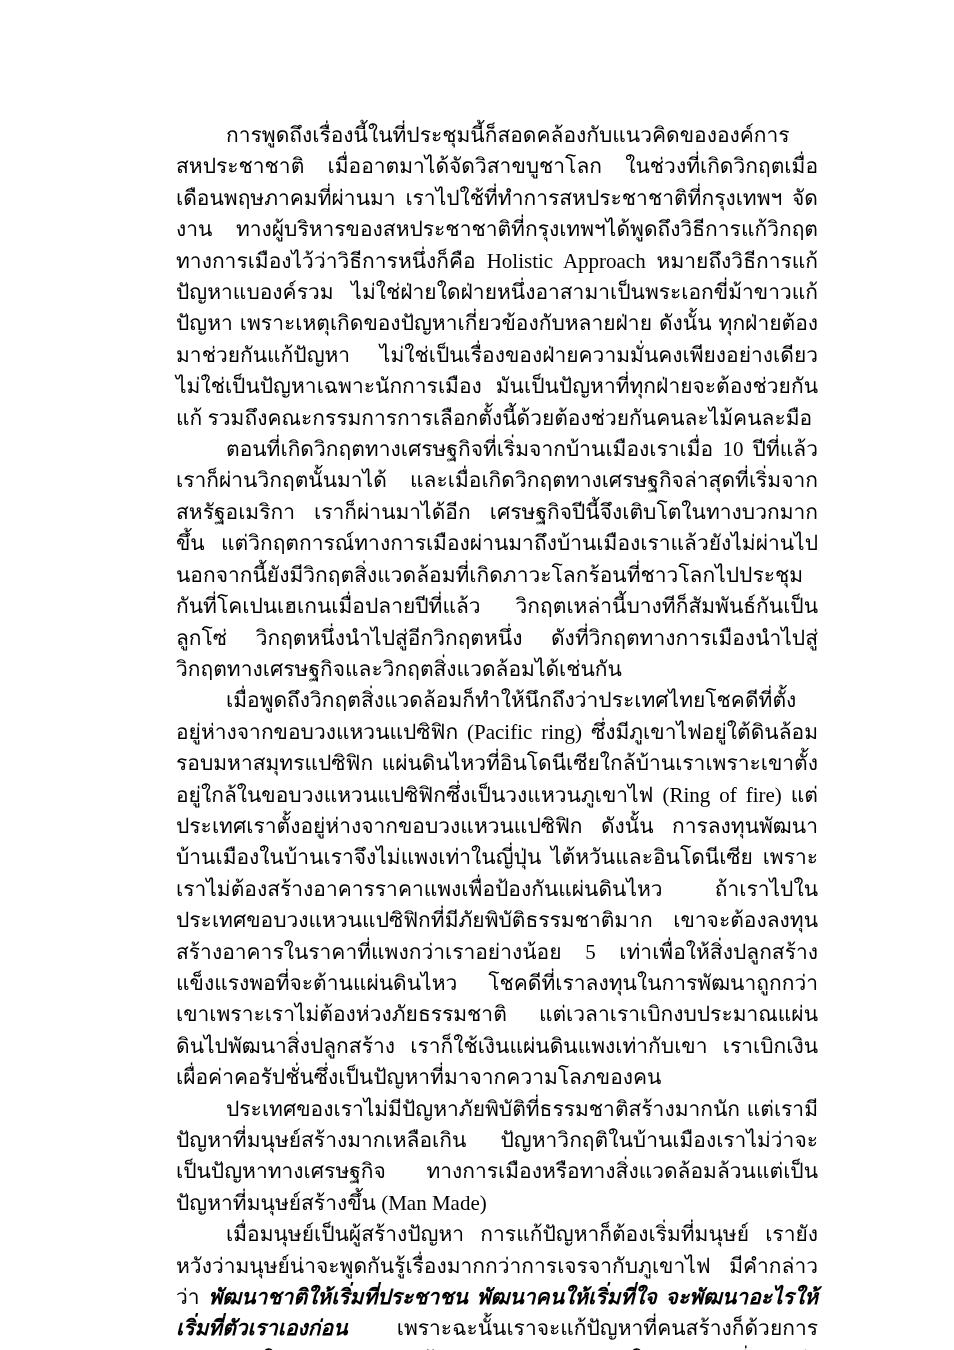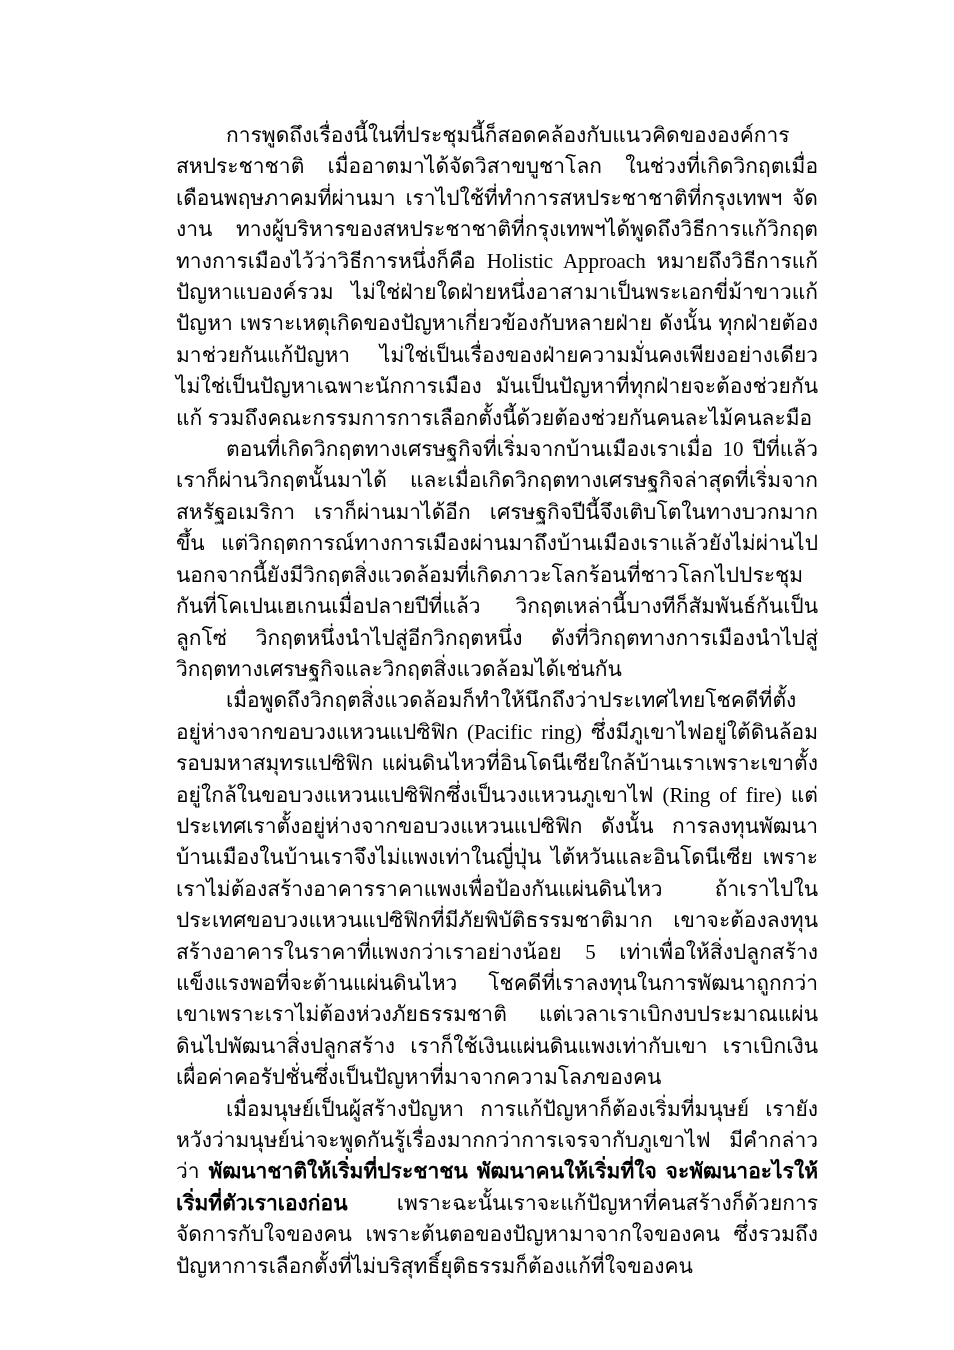--- a/index.html
+++ b/index.html
@@ -27,32 +27,34 @@
   .para {
     margin: 0;
     padding: 0;
     text-indent: 50px;
   }
   .para-final {
     text-indent: 68px;
   }
   .b {
     font-weight: bold;
+    font-style: italic;
   }
 </style>
 </head>
 <body>
 
 <div class="page">
   <div class="doc-body">
 
     <p class="para"><span>การพูดถึงเรื่องนี้ในที่ประชุมนี้ก็สอดคล้องกับแนวคิดขององค์การสหประชาชาติ เมื่ออาตมาได้จัดวิสาขบูชาโลก ในช่วงที่เกิดวิกฤตเมื่อเดือนพฤษภาคมที่ผ่านมา เราไปใช้ที่ทำการสหประชาชาติที่กรุงเทพฯ จัดงาน ทางผู้บริหารของสหประชาชาติที่กรุงเทพฯได้พูดถึงวิธีการแก้วิกฤตทางการเมืองไว้ว่าวิธีการหนึ่งก็คือ Holistic Approach หมายถึงวิธีการแก้ปัญหาแบองค์รวม ไม่ใช่ฝ่ายใดฝ่ายหนึ่งอาสามาเป็นพระเอกขี่ม้าขาวแก้ปัญหา เพราะเหตุเกิดของปัญหาเกี่ยวข้องกับหลายฝ่าย ดังนั้น ทุกฝ่ายต้องมาช่วยกันแก้ปัญหา ไม่ใช่เป็นเรื่องของฝ่ายความมั่นคงเพียงอย่างเดียว ไม่ใช่เป็นปัญหาเฉพาะนักการเมือง มันเป็นปัญหาที่ทุกฝ่ายจะต้องช่วยกันแก้ รวมถึงคณะกรรมการการเลือกตั้งนี้ด้วยต้องช่วยกันคนละไม้คนละมือ</span></p>
 
     <p class="para"><span>ตอนที่เกิดวิกฤตทางเศรษฐกิจที่เริ่มจากบ้านเมืองเราเมื่อ 10 ปีที่แล้ว เราก็ผ่านวิกฤตนั้นมาได้ และเมื่อเกิดวิกฤตทางเศรษฐกิจล่าสุดที่เริ่มจากสหรัฐอเมริกา เราก็ผ่านมาได้อีก เศรษฐกิจปีนี้จึงเติบโตในทางบวกมากขึ้น แต่วิกฤตการณ์ทางการเมืองผ่านมาถึงบ้านเมืองเราแล้วยังไม่ผ่านไป นอกจากนี้ยังมีวิกฤตสิ่งแวดล้อมที่เกิดภาวะโลกร้อนที่ชาวโลกไปประชุมกันที่โคเปนเฮเกนเมื่อปลายปีที่แล้ว วิกฤตเหล่านี้บางทีก็สัมพันธ์กันเป็นลูกโซ่ วิกฤตหนึ่งนำไปสู่อีกวิกฤตหนึ่ง ดังที่วิกฤตทางการเมืองนำไปสู่วิกฤตทางเศรษฐกิจและวิกฤตสิ่งแวดล้อมได้เช่นกัน</span></p>
 
     <p class="para"><span>เมื่อพูดถึงวิกฤตสิ่งแวดล้อมก็ทำให้นึกถึงว่าประเทศไทยโชคดีที่ตั้งอยู่ห่างจากขอบวงแหวนแปซิฟิก (Pacific ring) ซึ่งมีภูเขาไฟอยู่ใต้ดินล้อมรอบมหาสมุทรแปซิฟิก แผ่นดินไหวที่อินโดนีเซียใกล้บ้านเราเพราะเขาตั้งอยู่ใกล้ในขอบวงแหวนแปซิฟิกซึ่งเป็นวงแหวนภูเขาไฟ (Ring of fire) แต่ประเทศเราตั้งอยู่ห่างจากขอบวงแหวนแปซิฟิก ดังนั้น การลงทุนพัฒนาบ้านเมืองในบ้านเราจึงไม่แพงเท่าในญี่ปุ่น ไต้หวันและอินโดนีเซีย เพราะเราไม่ต้องสร้างอาคารราคาแพงเพื่อป้องกันแผ่นดินไหว ถ้าเราไปในประเทศขอบวงแหวนแปซิฟิกที่มีภัยพิบัติธรรมชาติมาก เขาจะต้องลงทุนสร้างอาคารในราคาที่แพงกว่าเราอย่างน้อย 5 เท่าเพื่อให้สิ่งปลูกสร้างแข็งแรงพอที่จะต้านแผ่นดินไหว โชคดีที่เราลงทุนในการพัฒนาถูกกว่าเขาเพราะเราไม่ต้องห่วงภัยธรรมชาติ แต่เวลาเราเบิกงบประมาณแผ่นดินไปพัฒนาสิ่งปลูกสร้าง เราก็ใช้เงินแผ่นดินแพงเท่ากับเขา เราเบิกเงินเผื่อค่าคอรัปชั่นซึ่งเป็นปัญหาที่มาจากความโลภของคน</span></p>
 
+    <p class="para"><span>ประเทศของเราไม่มีปัญหาภัยพิบัติที่ธรรมชาติสร้างมากนัก แต่เรามีปัญหาที่มนุษย์สร้างมากเหลือเกิน ปัญหาวิกฤติในบ้านเมืองเราไม่ว่าจะเป็นปัญหาทางเศรษฐกิจ ทางการเมืองหรือทางสิ่งแวดล้อมล้วนแต่เป็นปัญหาที่มนุษย์สร้างขึ้น (Man Made)</span></p>
 
     <p class="para"><span>เมื่อมนุษย์เป็นผู้สร้างปัญหา การแก้ปัญหาก็ต้องเริ่มที่มนุษย์ เรายังหวังว่ามนุษย์น่าจะพูดกันรู้เรื่องมากกว่าการเจรจากับภูเขาไฟ มีคำกล่าวว่า </span><span class="b">พัฒนาชาติให้เริ่มที่ประชาชน พัฒนาคนให้เริ่มที่ใจ จะพัฒนาอะไรให้เริ่มที่ตัวเราเองก่อน</span><span> เพราะฉะนั้นเราจะแก้ปัญหาที่คนสร้างก็ด้วยการจัดการกับใจของคน เพราะต้นตอของปัญหามาจากใจของคน ซึ่งรวมถึงปัญหาการเลือกตั้งที่ไม่บริสุทธิ์ยุติธรรมก็ต้องแก้ที่ใจของคน</span></p>
 
 
   </div>
 </div>
 
 </body></html>

